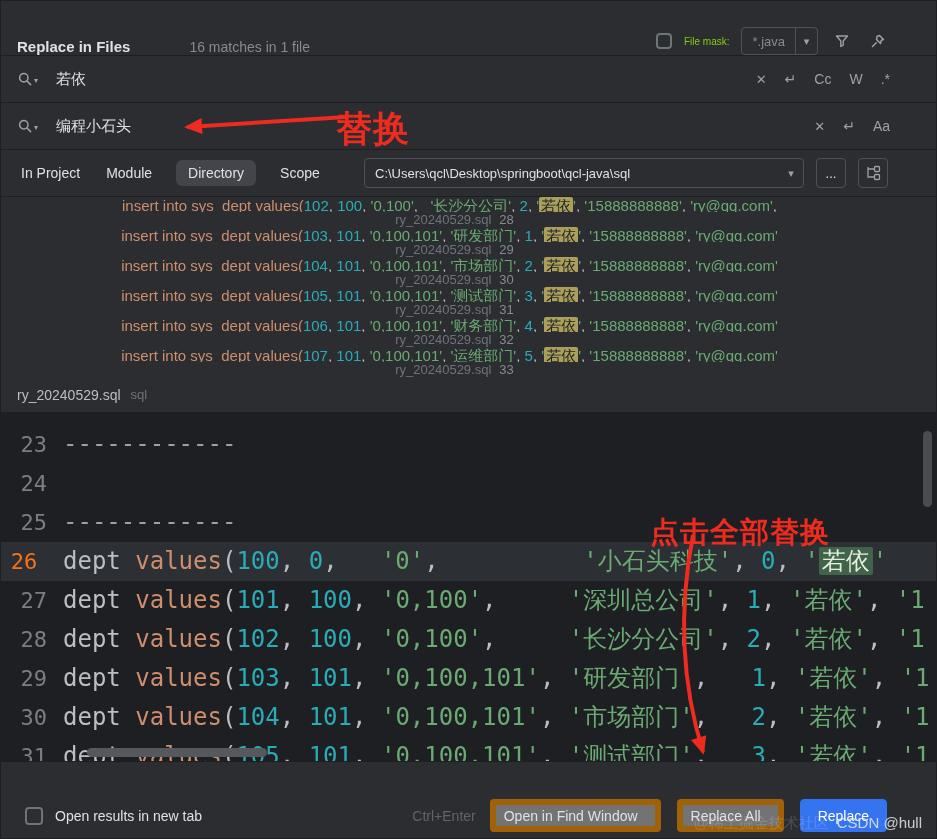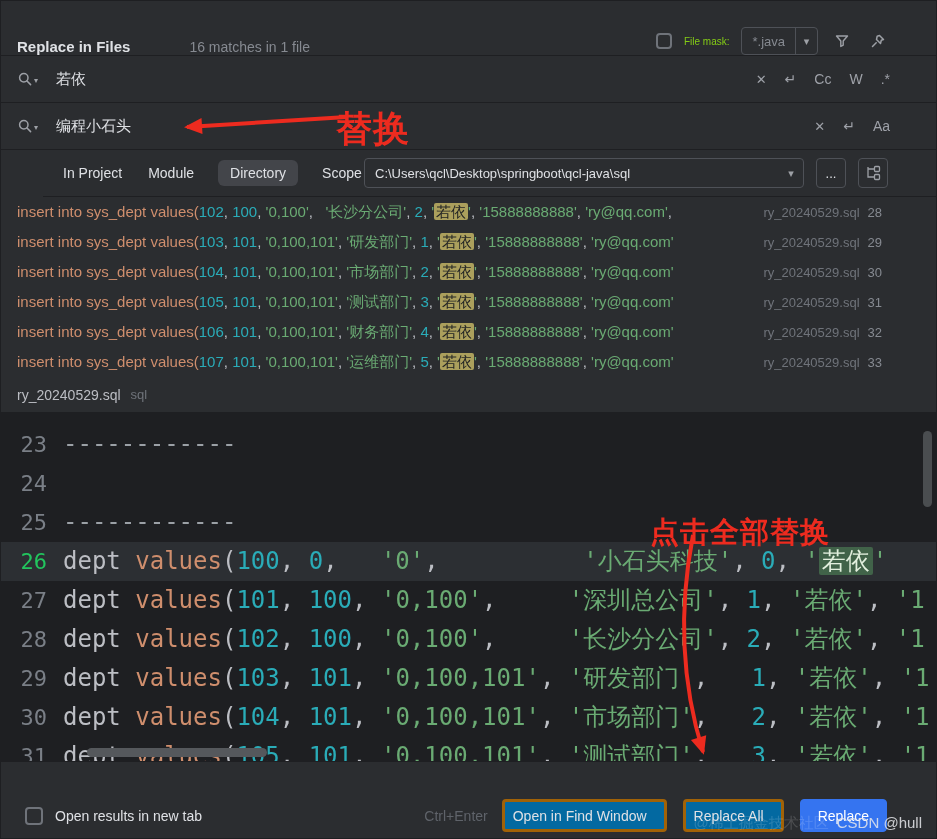--- a/index.html
+++ b/index.html
@@ -23,32 +23,32 @@
   
   .field-row { height:47px; display:flex; align-items:center; gap:10px; padding:0 46px 0 16px; border-bottom:1px solid #1e1f22; }
   .mag-wrap { display:flex; align-items:flex-end; gap:1px; color:#9da0a6; }
   .mag-chevron { font-size:8px; color:#9da0a6; padding-bottom:2px; }
   .field-text { flex:1; font-size:15px; color:#dfe1e5; margin-left:8px; white-space:nowrap; overflow:hidden; cursor:text; }
   .field-controls { display:flex; align-items:center; gap:18px; font-size:14px; color:#9ea1a8; }
   .ctrl { cursor:pointer; }
   .ctrl.small-x { font-size:13px; }
 
   
-  .scope-row { height:47px; display:flex; align-items:center; padding:0 48px 0 18px; border-bottom:1px solid #1e1f22;margin-left:42px; }
+  .scope-row { height:47px; display:flex; align-items:center; padding:0 48px 0 18px; border-bottom:1px solid #1e1f22; }
   .scope-tabs { display:flex; align-items:center; gap:22px; }
   .scope-tab { font-size:14px; color:#dfe1e5; padding:5px 2px; border-radius:6px; cursor:pointer; white-space:nowrap; }
   .scope-tab.selected { background:#43454a; padding:5px 12px; }
   .path-combo { margin-left:auto; width:440px; height:30px; border:1px solid #4e5157; border-radius:4px; display:flex; align-items:center; background:#2b2d30; cursor:pointer; }
   .path-value { flex:1; padding:0 10px; font-size:13px; color:#dfe1e5; white-space:nowrap; overflow:hidden; }
   .path-chevron { width:24px; text-align:center; color:#9da0a6; font-size:11px; }
   .sq-btn { width:30px; height:30px; margin-left:12px; border:1px solid #4e5157; border-radius:4px; display:flex; align-items:center; justify-content:center; color:#dfe1e5; font-size:13px; cursor:pointer; flex:0 0 auto; }
 
   
   .results-list { height:180px; background:#2b2d30; overflow:hidden; }
-  .result-row { height:30px; display:flex; align-items:center; padding:0 54px 0 16px; font-size:15px; cursor:pointer; }
+  .result-row { height:30px; display:flex; align-items:center; padding:0 54px 0 16px; font-size:15px; cursor:pointer;flex-direction:column; }
   .row-code { flex:1; white-space:pre; overflow:hidden; }
   .row-ref { flex:0 0 auto; margin-left:10px; display:flex; gap:8px; font-size:13px; }
   .ref-file { color:#6f737a; }
   .ref-line { color:#868a91; }
 
   .c-kw { color:#cf8e6d; }
   .c-num { color:#2aacb8; }
   .c-str { color:#6aab73; }
   .c-plain { color:#bcbec4; }
   .c-comment { color:#9ba0a6; }
@@ -58,33 +58,33 @@
   
   .file-header { height:36px; display:flex; align-items:center; gap:10px; padding:0 16px; background:#2b2d30; border-bottom:1px solid #1e1f22; }
   .fh-name { font-size:14px; color:#bcbec4; }
   .fh-type { font-size:13px; color:#6f737a; }
 
   
   .editor { position:relative; height:350px; background:#1e1f22; overflow:hidden; padding-top:12px; font-family:"DejaVu Sans Mono", monospace; }
   .ed-line { display:flex; height:39px; line-height:39px; font-size:24px; white-space:pre; }
   .ed-line.current { background:#2c2f33; }
   .gutter-num { flex:0 0 56px; width:56px; text-align:right; padding-right:10px; color:#7a7f87; font-size:22px; }
-  .ed-line.current .gutter-num { color:#22c55e; }
+  .ed-line.current .gutter-num { color:#f97316;text-align:center; }
   .ed-code { white-space:pre; margin-left:6px; }
   .ed-vthumb { position:absolute; right:4px; top:18px; width:9px; height:76px; background:#4a4d50; border-radius:5px; cursor:pointer; }
   .ed-hthumb { position:absolute; left:86px; top:335px; width:180px; height:9px; background:#55585c; border-radius:5px; cursor:pointer; }
 
   
   .bottom-bar { position:absolute; left:0; right:0; bottom:0; height:77px; background:#2b2d30; border-top:1px solid #1e1f22; }
   .actions { display:flex; align-items:center; gap:16px; padding:9px 49px 0 24px;margin-top:28px; }
   .checkbox.big { width:18px; height:18px; }
   .open-label { font-size:14px; color:#dfe1e5; margin-left:-4px; }
   .hint { margin-left:auto; font-size:14px; color:#5f636a; margin-right:-2px; }
   .btn { height:33px; border-radius:4px; font-size:14px; font-family:inherit; padding:0 17px; cursor:pointer; }
-  .btn.secondary { background:#0369a1; border:3px solid #a16207; color:#dfe1e5;padding-left:8px; }
+  .btn.secondary { background:#737373; border:6px solid #a16207; color:#dfe1e5;padding-left:8px; }
   .btn.primary { background:#3574f0; border:1px solid #3574f0; color:#ffffff; }
   .watermark { position:absolute; right:14px; bottom:5px; font-size:15px; display:flex; gap:8px; white-space:nowrap; }
   .wm-faint { color:rgba(255,255,255,0.16); }
   .wm-main { color:rgba(230,232,235,0.85); }
 
   
   .overlay { position:absolute; left:0; top:0; width:937px; height:839px; pointer-events:none; z-index:60; }
   .ann { position:absolute; font-weight:bold; color:#ed2b1f; z-index:61; pointer-events:none; letter-spacing:1px; }
   .ann1 { left:335px; top:104px; font-size:36px; }
   .ann2 { left:649px; top:512px; font-size:29px; }

